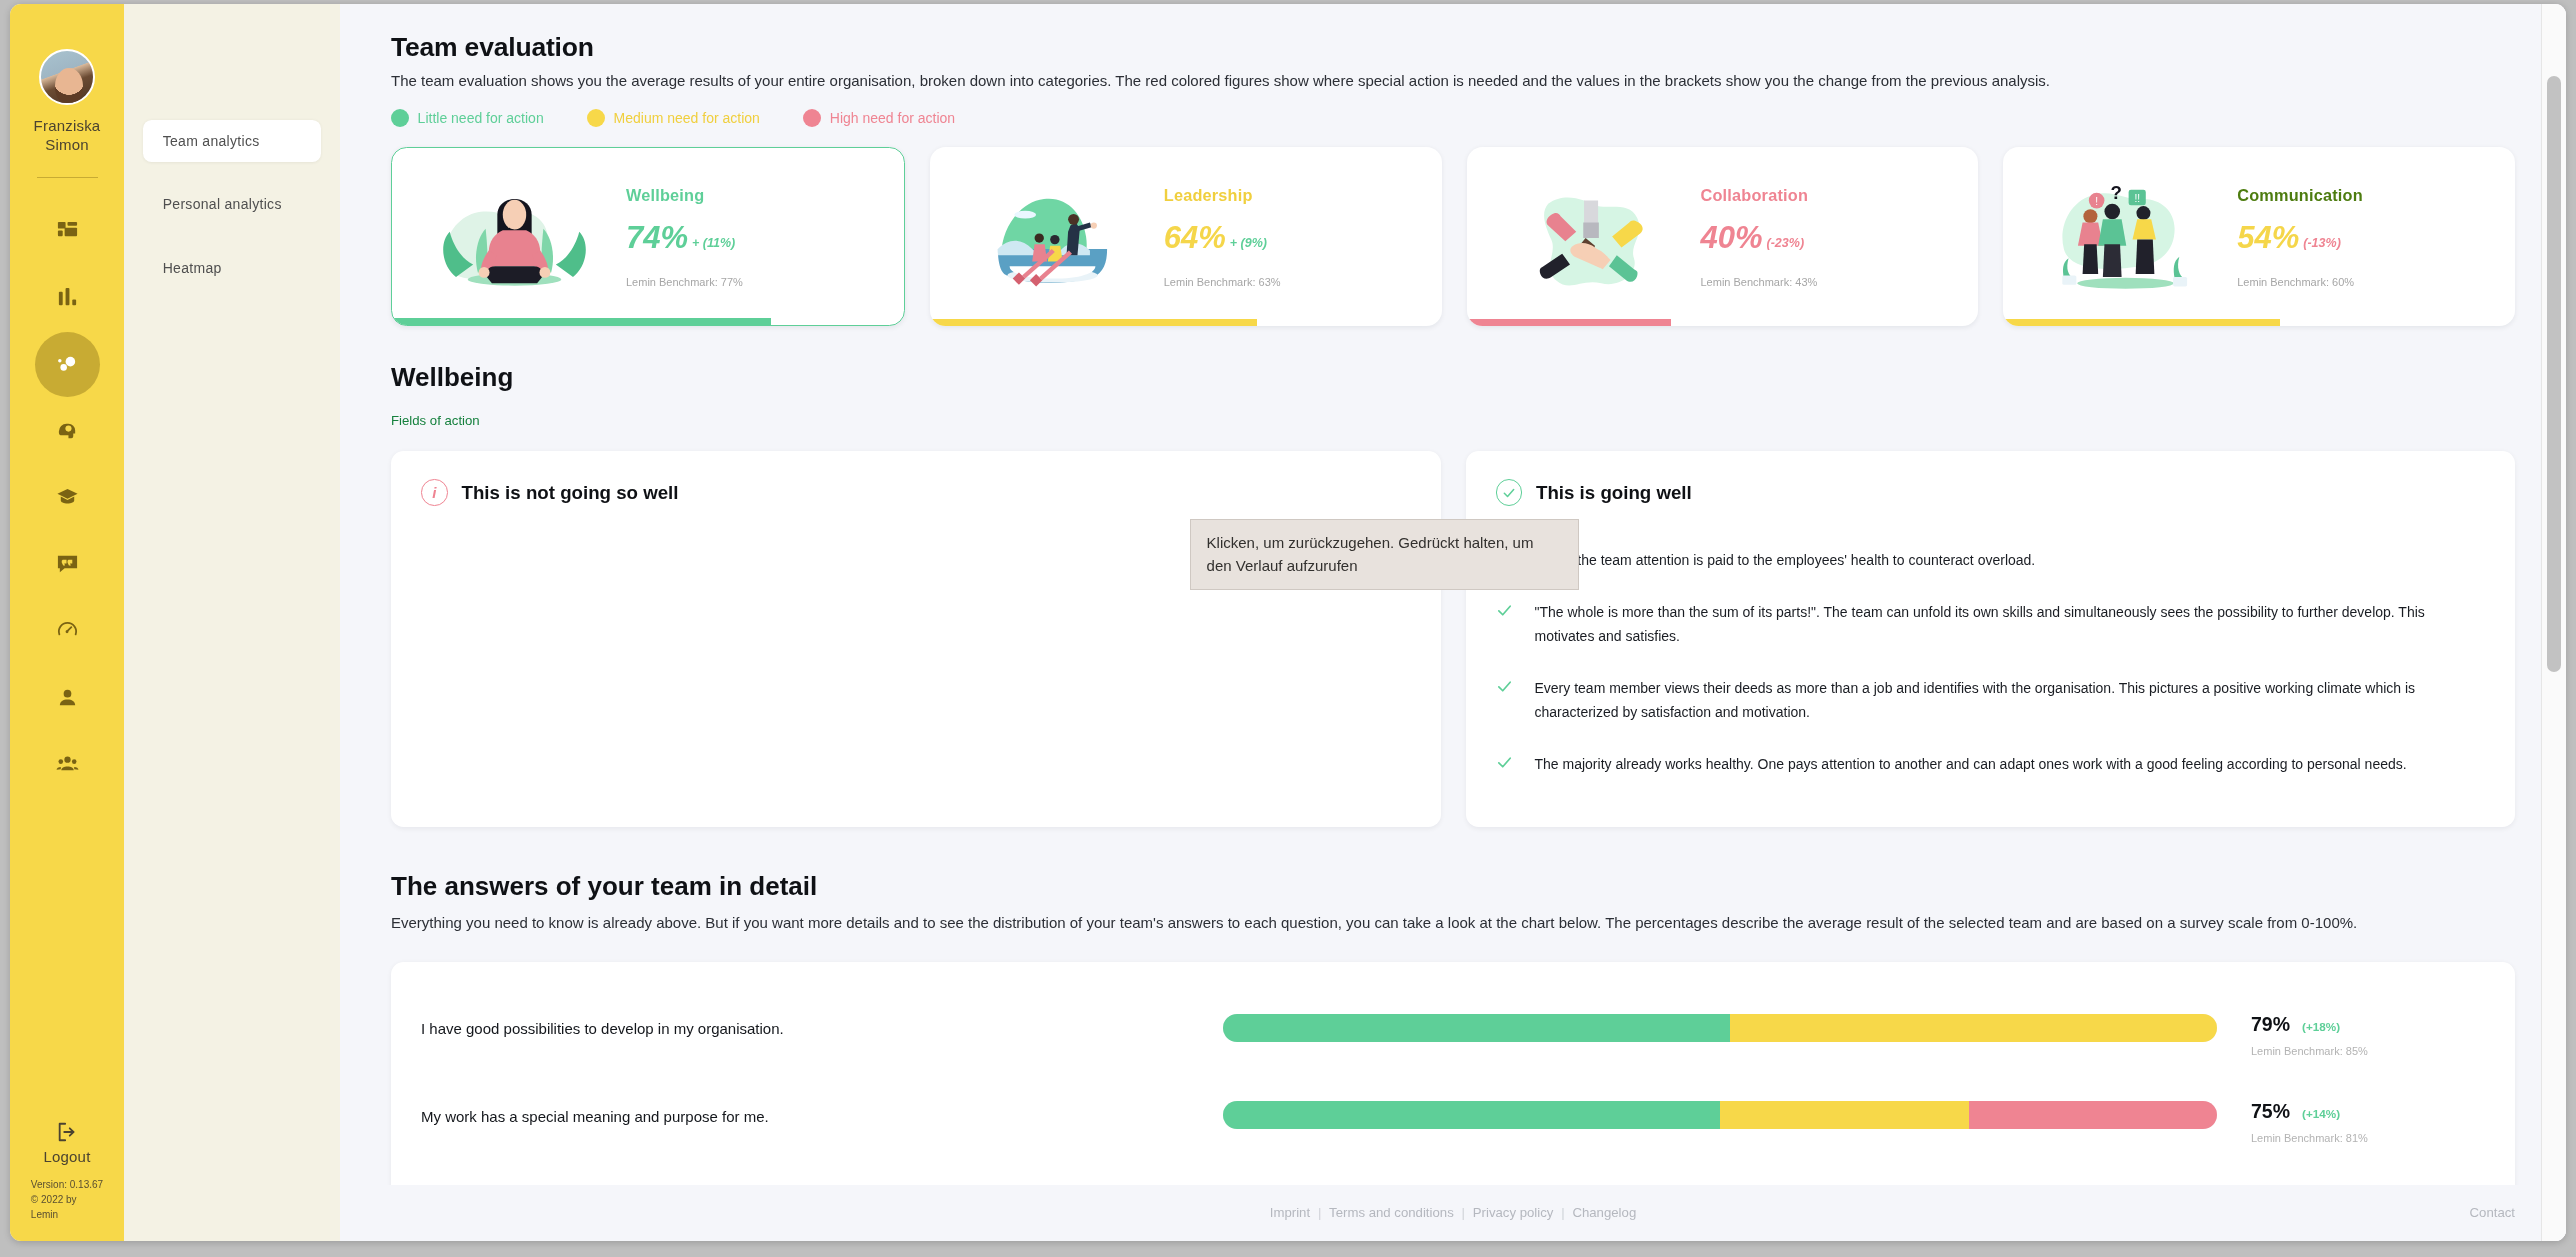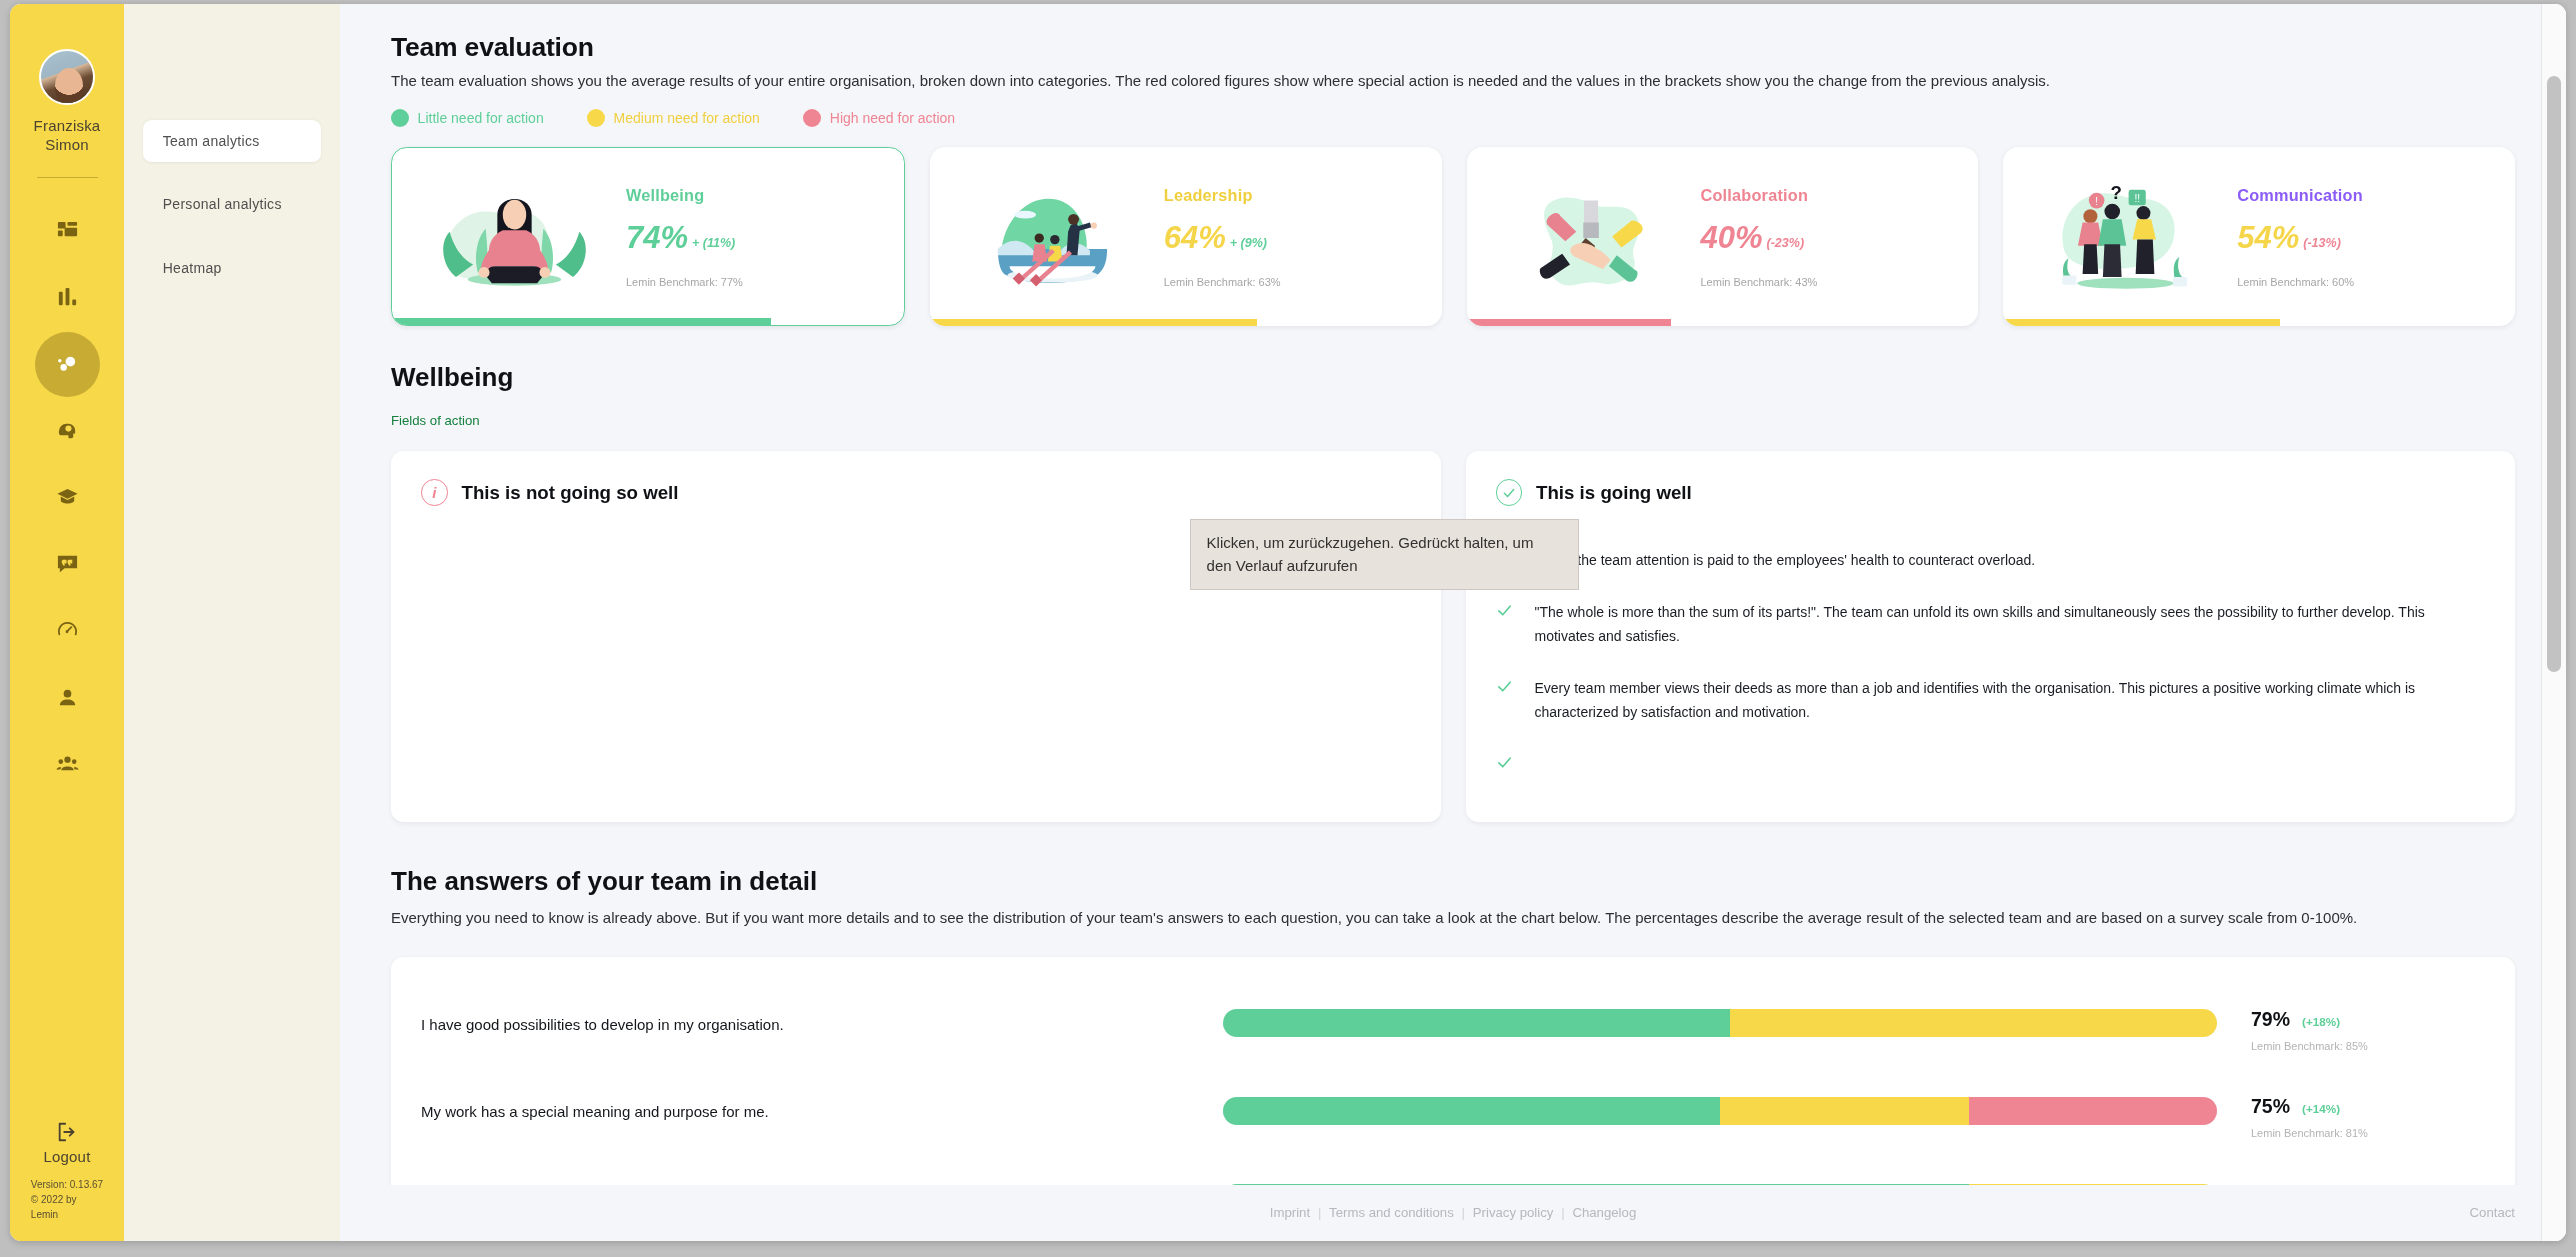--- a/index.html
+++ b/index.html
@@ -478,21 +478,21 @@
               <circle cx="148" cy="50" r="9" fill="#21212b"></circle>
               <path d="M140 58h18l6 26h-30z" fill="#f7d849"></path>
               <path d="M140 84h20l2 44h-24z" fill="#21212b"></path>
               <path d="M52 108c-4 14 0 22 6 26h-12c-2-12-2-20 6-26z" fill="#5bc395"></path>
               <rect x="44" y="130" width="18" height="12" rx="2" fill="#e9f3f8"></rect>
               <path d="M194 106c-4 14 0 24 6 28h-12c-2-12-2-22 6-28z" fill="#5bc395"></path>
               <rect x="186" y="132" width="18" height="12" rx="2" fill="#e9f3f8"></rect>
             </svg>
           </div>
           <div class="cat-body">
-            <div class="cat-title" style="color:#8b5cf6">Communication</div>
+            <div class="cat-title" style="color:#4d7c0f">Communication</div>
             <div class="cat-valrow">
               <span class="cat-val" style="color:#f5d64a">54%</span>
               <span class="cat-delta" style="color:#ef8492">(-13%)</span>
             </div>
             <div class="cat-bench">Lemin Benchmark: 60%</div>
           </div>
           <div class="cat-progress">
               <span style="width:54%;background:#f7d849"></span>
             </div>
         </div>
@@ -544,20 +544,21 @@
                   </svg>
                 </span>
               <span class="good-text">Every team member views their deeds as more than a job and identifies with the organisation. This pictures a positive working climate which is characterized by satisfaction and motivation.</span>
             </div>
             <div class="good-item">
               <span class="good-check">
                   <svg viewBox="0 0 24 24" fill="none" stroke="currentColor" stroke-width="2.4" stroke-linecap="round" stroke-linejoin="round">
                     <path d="M4 12.5l5.5 5.5L20 6"></path>
                   </svg>
                 </span>
+              <span class="good-text">The majority already works healthy. One pays attention to another and can adapt ones work with a good feeling according to personal needs.</span>
             </div>
           </div>
         </div>
 
       </div>
 
       <h2 class="answers-title">The answers of your team in detail</h2>
       <p class="answers-sub">Everything you need to know is already above. But if you want more details and to see the distribution of your team's answers to each question, you can take a look at the chart below. The percentages describe the average result of the selected team and are based on a survey scale from 0-100%.</p>
 
       <div id="answers-card">

